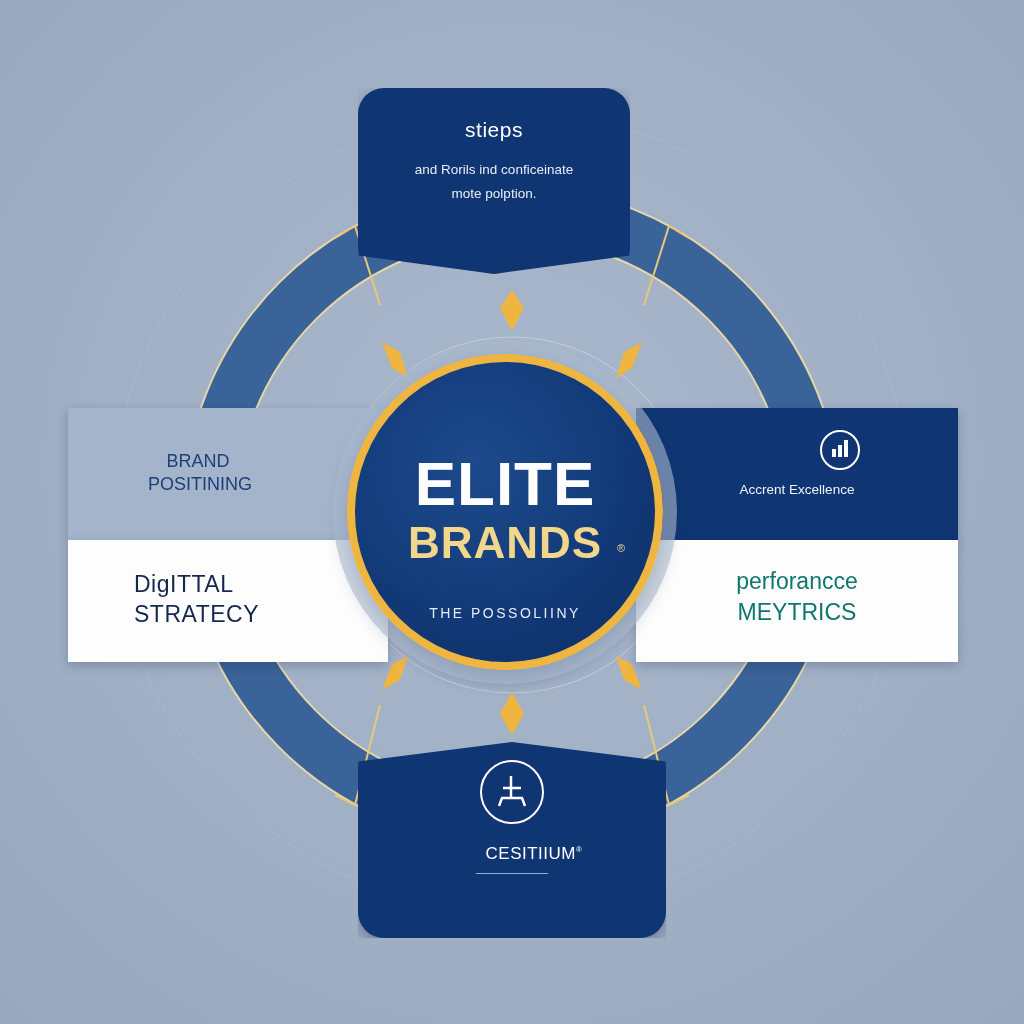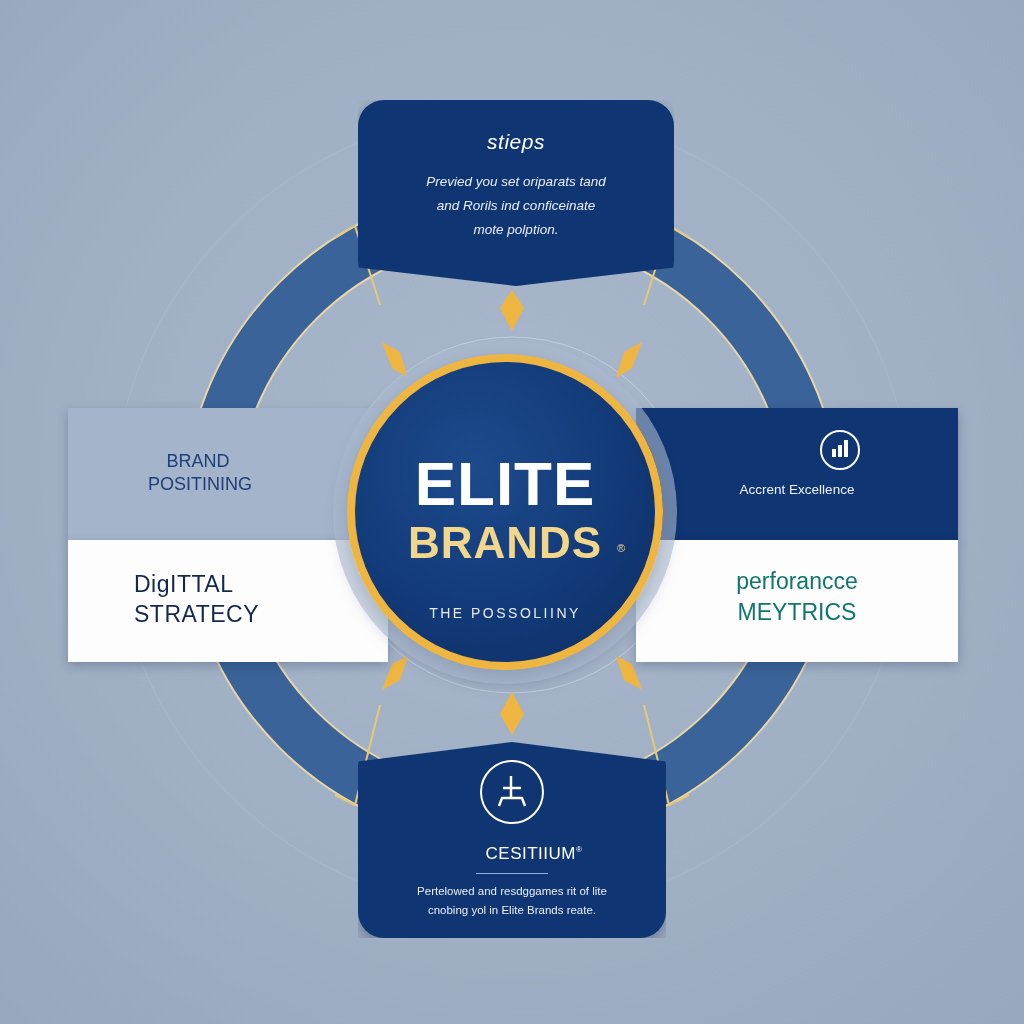--- a/index.html
+++ b/index.html
@@ -2,22 +2,22 @@
 <html><head>
 <meta charset="utf-8">
 <style>
   html,body{margin:0;padding:0;}
   body{width:1024px;height:1024px;overflow:hidden;position:relative;
        background:radial-gradient(circle at 50% 45%, #a9b7cb 0%, #9fafc4 60%, #97a8bf 100%);
        font-family:"Liberation Sans","DejaVu Sans",sans-serif;}
   #deco{position:absolute;left:0;top:0;width:1024px;height:1024px;}
   .card{position:absolute;background:#0f3573;color:#fff;text-align:center;
         box-shadow:0 6px 14px rgba(20,35,70,0.35);}
-  .card-top{left:358px;top:100px;width:316px;height:186px;border-radius:26px;
-            clip-path:polygon(0 0,100% 0,100% 90%,50% 100%,0 90%);font-style:italic;}
+  .card-top{left:358px;top:88px;width:272px;height:186px;border-radius:26px;
+            clip-path:polygon(0 0,100% 0,100% 90%,50% 100%,0 90%);}
   .card-bottom{left:358px;top:742px;width:308px;height:196px;border-radius:26px;
             clip-path:polygon(0 10%,50% 0,100% 10%,100% 100%,0 100%);}
   .card-top .title{position:absolute;top:30px;left:0;right:0;font-size:21px;letter-spacing:0.5px;}
   .card-top .body{position:absolute;top:70px;left:40px;right:40px;font-size:13.5px;line-height:24px;color:#e9eef7;}
   .card-bottom .icon-ring{position:absolute;left:122px;top:18px;width:64px;height:64px;border:2.5px solid #fff;border-radius:50%;box-sizing:border-box;}
   .card-bottom .title{position:absolute;top:102px;left:0;right:0;font-size:17px;letter-spacing:0.5px;padding-left:44px;}
   .card-bottom .rule{position:absolute;top:131px;left:118px;width:72px;height:1px;background:#8fb0e0;}
   .card-bottom .body{position:absolute;top:140px;left:30px;right:30px;font-size:11.5px;line-height:19px;color:#e9eef7;}
 
   .panel{position:absolute;box-shadow:0 4px 10px rgba(20,35,70,0.25);}
@@ -101,44 +101,39 @@
 <div class="panel right-bottom">
   <div class="ptext rb-text">
     <div>perforancce</div>
     <div>MEYTRICS</div>
   </div>
 </div>
 
 <div class="card card-top">
   <div class="title">stieps</div>
   <div class="body">
-    <div>Previed you set oriparats tand</div>
     <div>and Rorils ind conficeinate</div>
     <div>mote polption.</div>
   </div>
 </div>
 
 <div class="card card-bottom">
   <div class="icon-ring">
     <svg width="59" height="59" viewBox="0 0 59 59">
       <g stroke="#fff" stroke-width="2.5" fill="none">
         <line x1="28" y1="14" x2="28" y2="36"></line>
         <line x1="20" y1="26" x2="38" y2="26"></line>
         <polyline points="16,44 19,36 39,36 42,44"></polyline>
       </g>
     </svg>
   </div>
   <div class="title">
     <span>CESITIIUM</span><sup style="font-size:8px">®</sup>
   </div>
   <div class="rule"></div>
-  <div class="body">
-    <div>Pertelowed and resdggames rit of lite</div>
-    <div>cnobing yol in Elite Brands reate.</div>
-  </div>
 </div>
 
 <div class="emblem">
   <div class="e-line1">ELITE</div>
   <div class="e-line2">BRANDS</div>
   <div class="e-reg">®</div>
   <div class="e-tag">THE POSSOLIINY</div>
 </div>
 
 </body></html>

